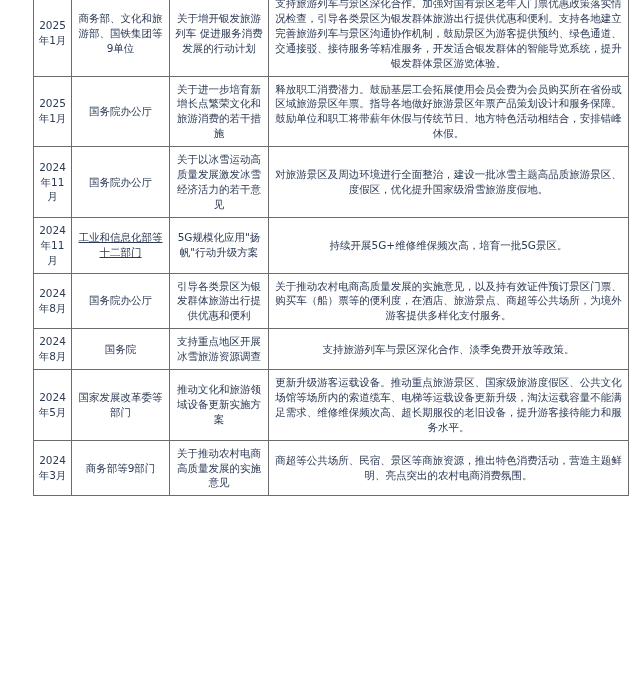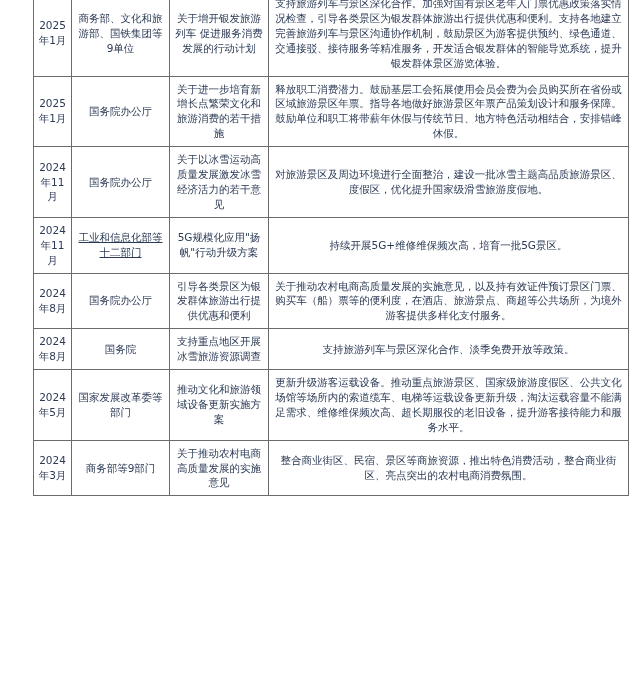--- a/index.html
+++ b/index.html
@@ -124,18 +124,18 @@
         <tr>
           <td class="cell-date">2024年5月</td>
           <td class="cell-issuer"><span class="issuer-text">国家发展改革委等部门</span></td>
           <td class="cell-doc">推动文化和旅游领域设备更新实施方案</td>
           <td class="cell-detail">更新升级游客运载设备。推动重点旅游景区、国家级旅游度假区、公共文化场馆等场所内的索道缆车、电梯等运载设备更新升级，淘汰运载容量不能满足需求、维修维保频次高、超长期服役的老旧设备，提升游客接待能力和服务水平。</td>
         </tr>
         <tr>
           <td class="cell-date">2024年3月</td>
           <td class="cell-issuer"><span class="issuer-text">商务部等9部门</span></td>
           <td class="cell-doc">关于推动农村电商高质量发展的实施意见</td>
-          <td class="cell-detail">整合商业街区、民宿、景区等商旅资源，推出特色消费活动，整合商业街区、亮点突出的农村电商消费氛围。</td>
+          <td class="cell-detail">商超等公共场所、民宿、景区等商旅资源，推出特色消费活动，营造主题鲜明、亮点突出的农村电商消费氛围。</td>
         </tr>
       </tbody>
   </table>
 
 </div>
 
 </body></html>

